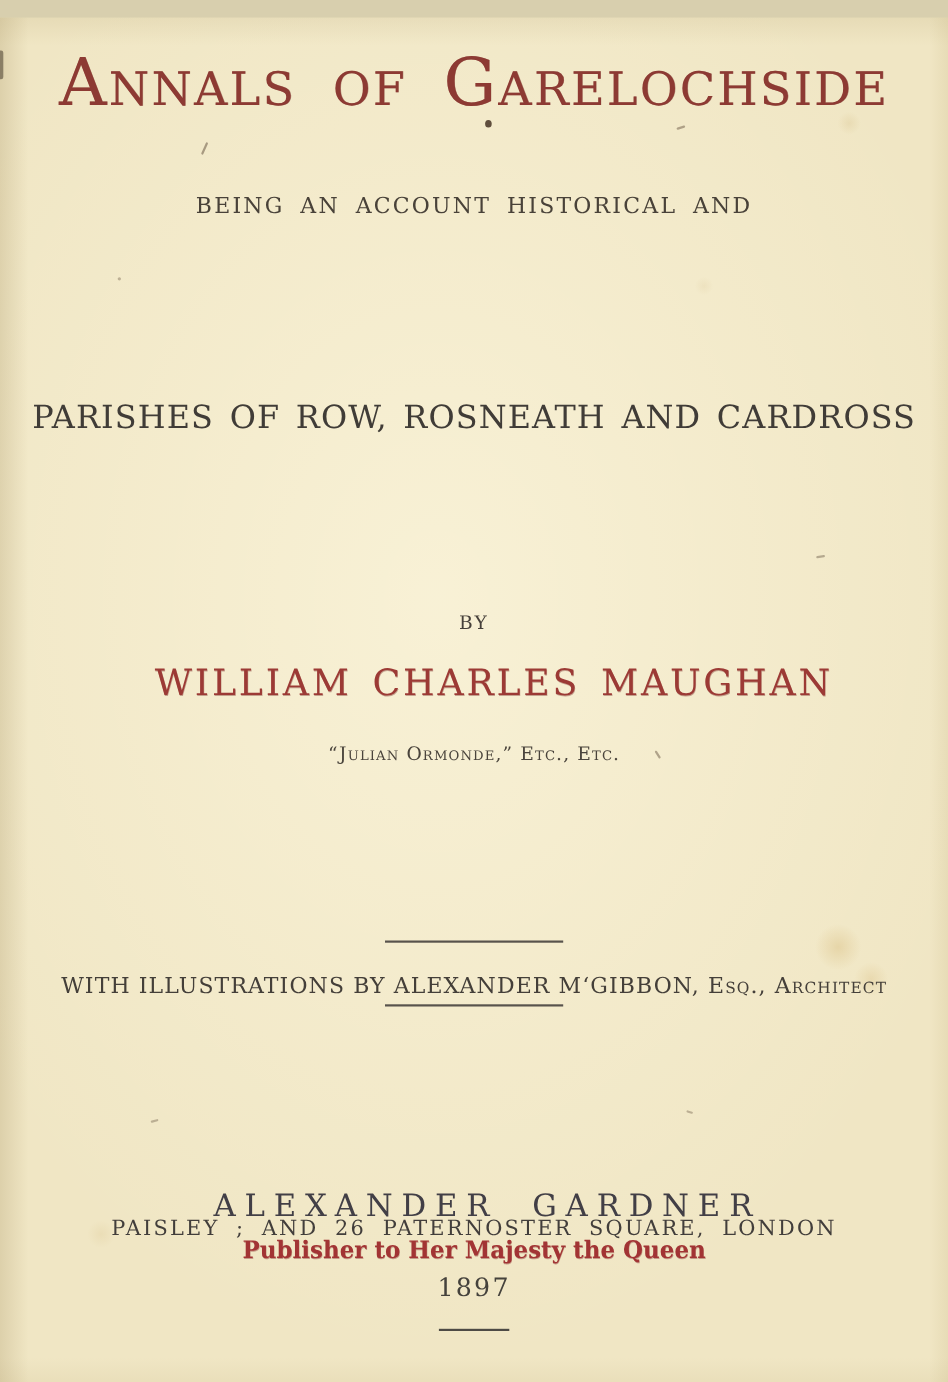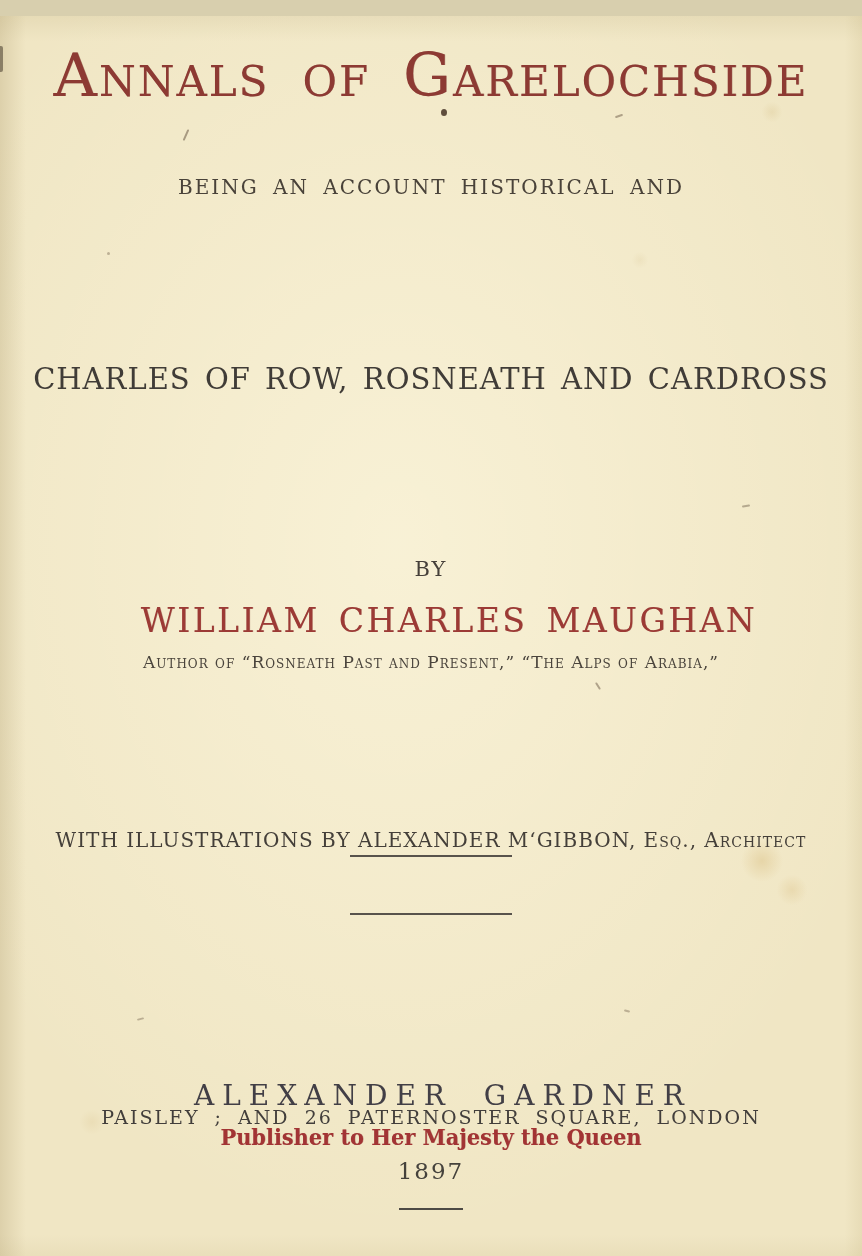--- a/index.html
+++ b/index.html
@@ -31,33 +31,33 @@
     font-variant: small-caps;
     letter-spacing: 2px; word-spacing: 12px;
     color: #8d3a33;
     text-shadow: 0.4px 0.4px 0 rgba(110,45,38,0.45);
   }
   .subtitle { font-size: 20px; line-height: 24px; letter-spacing: 2px; word-spacing: 6px; color: #494239; text-align: center; }
   .sub-1 { top: 159px; }
   .sub-2 { top: 200px; }
   .of-the { top: 279px; font-size: 15px; font-weight: 700; letter-spacing: 2px; word-spacing: 10px; color: #46403a; }
   .parishes { top: 346px; font-size: 29px; letter-spacing: 1px; word-spacing: 4px; color: #403c37; }
-  .by { top: 541px; font-size: 21px; letter-spacing: 2px; color: #46403a; }
+  .by { top: 541px; font-size: 17px; letter-spacing: 2px; color: #46403a; }
   .author {
     top: 585px; font-size: 33px; letter-spacing: 2.5px; word-spacing: 6px;
     color: #9c3a35; text-shadow: 0.4px 0.4px 0 rgba(122,48,42,0.4); padding-left: 18px;
   }
   .credits { font-size: 17px; font-variant: small-caps; letter-spacing: 1px; color: #4a443c; }
   .cred-1 { top: 636px; }
   .cred-2 { top: 660px; }
   .rule { position: absolute; left: 50%; height: 2px; background: #58534c; }
   .rule-top    { top: 839px;  width: 162px; margin-left: -81px; }
   .rule-bottom { top: 897px;  width: 162px; margin-left: -81px; }
   .rule-year   { top: 1192px; width: 64px;  margin-left: -32px; background: #4d4a45; }
-  .illus { top: 812px; font-size: 20px; letter-spacing: 1px; color: #443f39; }
+  .illus { top: 868px; font-size: 20px; letter-spacing: 1px; color: #443f39; }
   .illus .sc { font-variant: small-caps; }
   .publisher { top: 1063px; font-size: 28px; letter-spacing: 8px; word-spacing: 14px; color: #423f46; padding-left: 12px; }
   .motto {
     top: 1108px; font-size: 22px; font-weight: 700;
     color: #a23434; transform: scaleX(0.95);
     text-shadow: 0.4px 0.4px 0 rgba(130,38,38,0.4);
   }
   .imprint { top: 1090px; font-size: 19px; letter-spacing: 2px; word-spacing: 7px; color: #423e3b; }
   .year { top: 1142px; font-size: 23px; letter-spacing: 2px; color: #45423c; }
 
@@ -75,27 +75,27 @@
 </head>
 <body>
 
 <div class="page">
 
   <h1 class="t title">Annals of Garelochside</h1>
 
   <div class="t subtitle sub-1">BEING AN ACCOUNT HISTORICAL AND</div>
 
 
-  <div class="t parishes">CHARLES OF ROW, ROSNEATH AND CARDROSS</div>
+  <div class="t parishes">PARISHES OF ROW, ROSNEATH AND CARDROSS</div>
 
   <div class="t by">BY</div>
 
   <div class="t author">WILLIAM CHARLES MAUGHAN</div>
 
-  <div class="t credits cred-1">Author of “Rosneath Past and Present,” “The Alps of Arabia,”</div>
+  <div class="t credits cred-2">“Julian Ormonde,” Etc., Etc.</div>
 
   <div class="rule rule-top"></div>
   <div class="t illus"><span>WITH ILLUSTRATIONS BY ALEXANDER M‘GIBBON, </span><span class="sc">Esq., Architect</span></div>
   <div class="rule rule-bottom"></div>
 
   <div class="t publisher">ALEXANDER GARDNER</div>
   <div class="t motto">Publisher to Her Majesty the Queen</div>
   <div class="t imprint">PAISLEY ; AND 26 PATERNOSTER SQUARE, LONDON</div>
 
   <div class="rule rule-year"></div>

